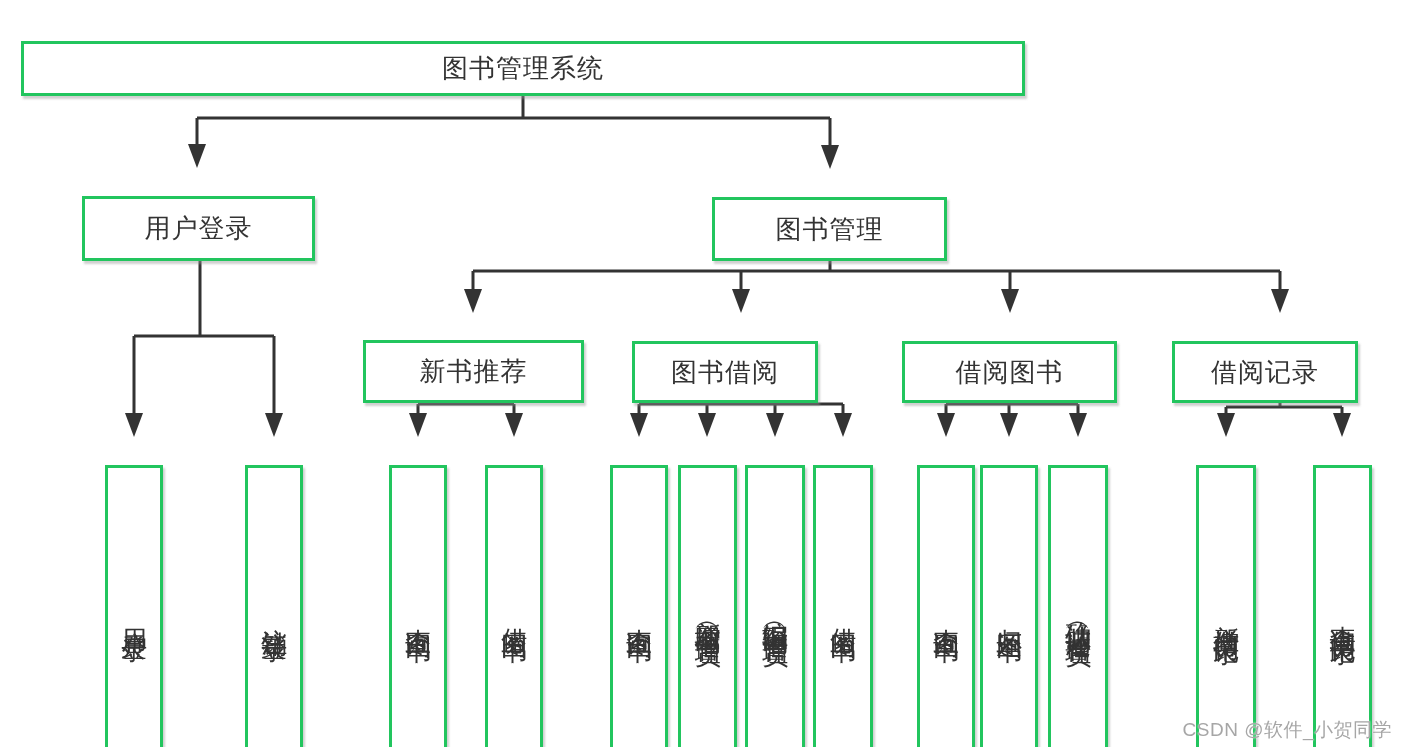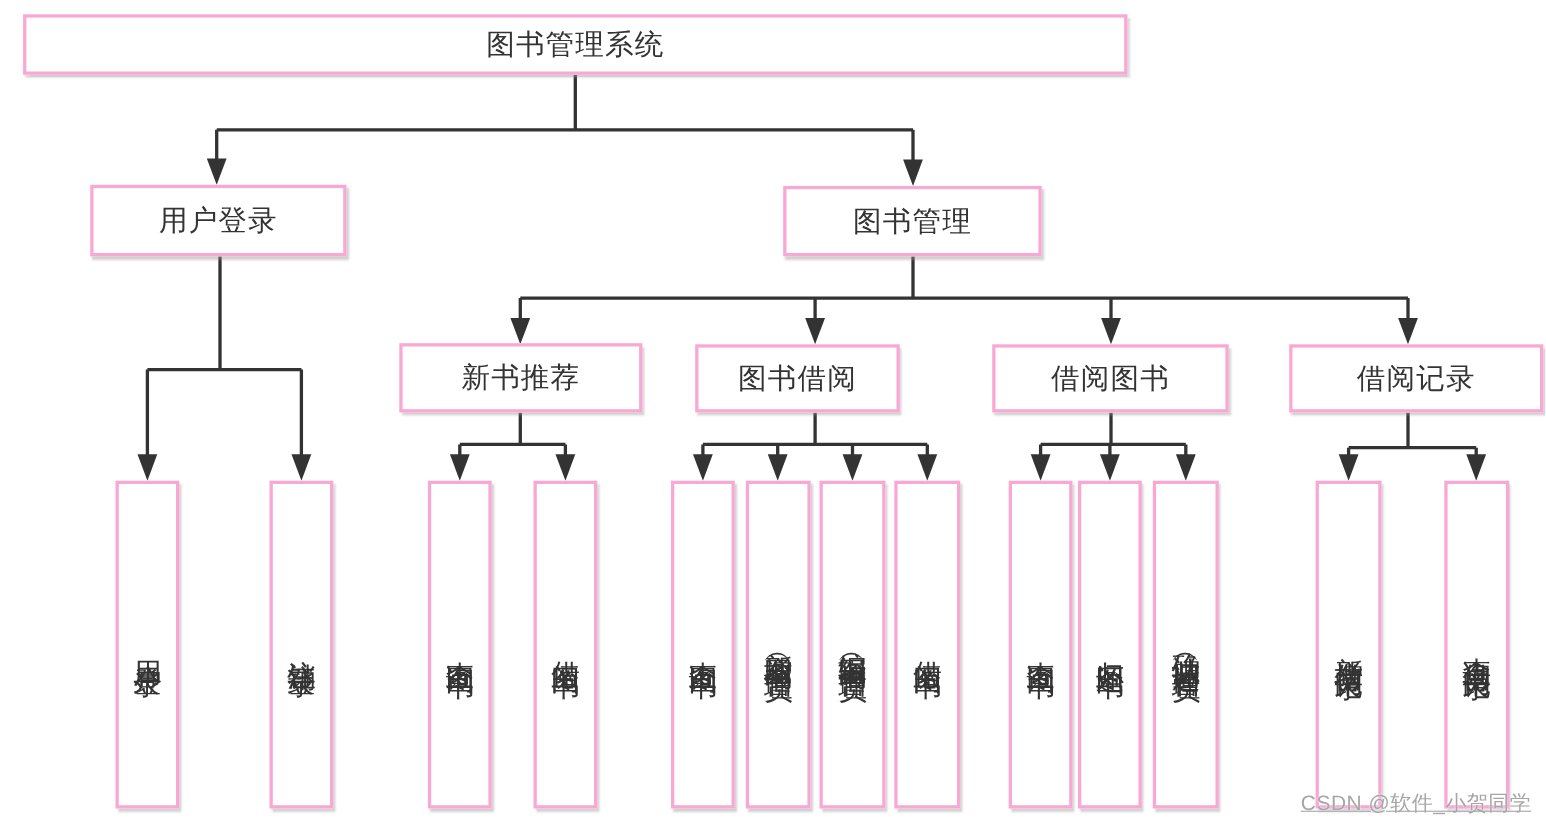--- a/index.html
+++ b/index.html
@@ -8,45 +8,45 @@
     width:1405px;height:747px;
     background:#fff;
     font-family:"Liberation Sans", sans-serif;
     color:#333;
     overflow:hidden;
   }
   .connectors{position:absolute;left:0;top:0;width:1405px;height:747px;pointer-events:none;}
   .box{
     position:absolute;
     background:#fff;
-    border:3px solid #f9a8d4;
+    border:3px solid #22c55e;
     box-sizing:border-box;
     display:flex;align-items:center;justify-content:center;
     text-align:center;
     box-shadow:2px 3px 2px rgba(150,150,150,.45);
+    margin-top:28px;
   }
   .box span{display:block;}
   .h-label{font-size:26px;letter-spacing:1px;white-space:nowrap;}
   .v-label{
     writing-mode:vertical-rl;
     text-orientation:mixed;
     font-size:26px;
     line-height:1.05;
     letter-spacing:3px;
     white-space:nowrap;
   }
   .watermark{
     position:absolute;
     right:13px;top:717px;
     font-size:19px;
     color:#a6a6a6;
     letter-spacing:.5px;
     text-shadow:0 0 2px #fff;
     white-space:nowrap;
-    text-decoration:underline;
   }
 </style>
 </head>
 <body>
 
 <div class="canvas">
 
   <svg class="connectors" viewBox="0 0 1405 747" xmlns="http://www.w3.org/2000/svg">
     <path fill="none" stroke="#333" stroke-width="3" d="
       M523 68 V118 M197 118 H830 M197 118 V146 M830 118 V147
@@ -92,21 +92,21 @@
 
   <div class="box" style="left:712px;top:169px;width:235px;height:64px">
     <span class="h-label">图书管理</span>
   </div>
   <div class="box" style="left:632px;top:313px;width:186px;height:62px">
     <span class="h-label">图书借阅</span>
   </div>
   <div class="box" style="left:902px;top:313px;width:215px;height:62px">
     <span class="h-label">借阅图书</span>
   </div>
-  <div class="box" style="left:1172px;top:313px;width:231px;height:62px">
+  <div class="box" style="left:1172px;top:313px;width:186px;height:62px">
     <span class="h-label">借阅记录</span>
   </div>
 
   <div class="box" style="left:105px;top:437px;width:58px;height:298px">
     <span class="v-label">用户登录</span>
   </div>
   <div class="box" style="left:245px;top:437px;width:58px;height:298px">
     <span class="v-label">注销登录</span>
   </div>
 

